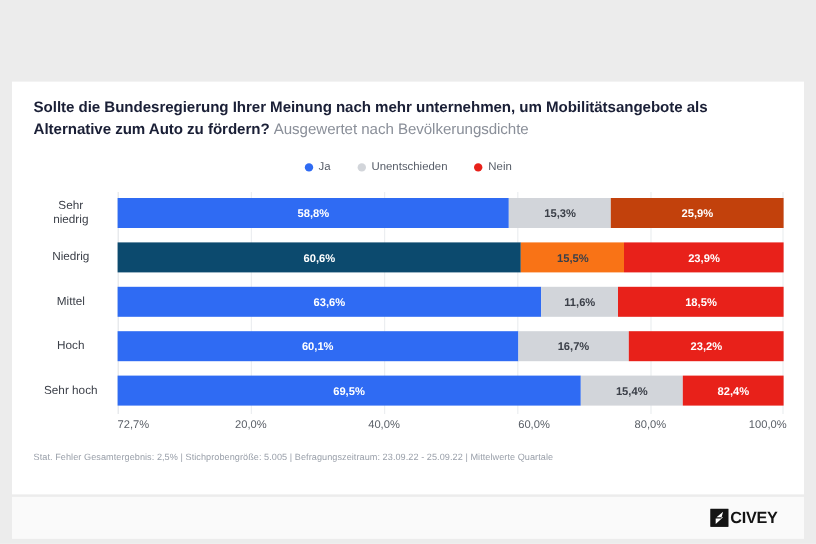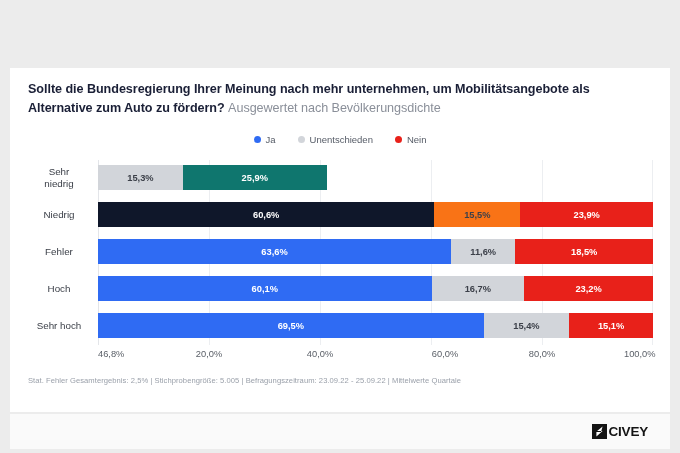--- a/index.html
+++ b/index.html
@@ -224,60 +224,61 @@
         <div class="legend-item">
           <span class="legend-dot" style="background: rgb(232, 33, 26);"></span>
           <span>Nein</span>
         </div>
       </div>
 
     <div class="plot">
       <div class="axis-labels" id="cat-axis">
           <div class="cat-label" style="top: 6px;">Sehr<br>niedrig</div>
           <div class="cat-label" style="top: 48.75px;">Niedrig</div>
-          <div class="cat-label" style="top: 85.75px;">Fehler</div>
+          <div class="cat-label" style="top: 85.75px;">Mittel</div>
           <div class="cat-label" style="top: 122.75px;">Hoch</div>
           <div class="cat-label" style="top: 159.75px;">Sehr hoch</div>
         </div>
       <div class="grid-area" id="grid-area">
           <div class="gridline first" style="left: 0%;"></div>
           <div class="gridline" style="left: 20%;"></div>
           <div class="gridline" style="left: 40%;"></div>
           <div class="gridline" style="left: 60%;"></div>
           <div class="gridline" style="left: 80%;"></div>
           <div class="gridline" style="left: calc(100% - 1px);"></div>
           <div class="bar-row" style="top: 5px;">
+            <div class="seg" style="width: 58.8%; background: rgb(47, 107, 243);">58,8%</div>
             <div class="seg undecided" style="width: 15.3%; background: rgb(210, 213, 218);">15,3%</div>
-            <div class="seg" style="width: 25.9%; background: #0f766e;">25,9%</div>
+            <div class="seg" style="width: 25.9%; background: #c2410c;">25,9%</div>
           </div>
           <div class="bar-row" style="top: 42px;">
-            <div class="seg" style="width: 60.6%; background: #0f172a;">60,6%</div>
+            <div class="seg" style="width: 60.6%; background: #0c4a6e;">60,6%</div>
             <div class="seg undecided" style="width: 15.5%; background: #f97316;">15,5%</div>
             <div class="seg" style="width: 23.9%; background: rgb(232, 33, 26);">23,9%</div>
           </div>
           <div class="bar-row" style="top: 79px;">
             <div class="seg" style="width: 63.6%; background: rgb(47, 107, 243);">63,6%</div>
             <div class="seg undecided" style="width: 11.6%; background: rgb(210, 213, 218);">11,6%</div>
             <div class="seg" style="width: 24.8%; background: rgb(232, 33, 26);">18,5%</div>
           </div>
           <div class="bar-row" style="top: 116px;">
             <div class="seg" style="width: 60.1%; background: rgb(47, 107, 243);">60,1%</div>
             <div class="seg undecided" style="width: 16.7%; background: rgb(210, 213, 218);">16,7%</div>
             <div class="seg" style="width: 23.2%; background: rgb(232, 33, 26);">23,2%</div>
           </div>
           <div class="bar-row" style="top: 153px;">
             <div class="seg" style="width: 69.5%; background: rgb(47, 107, 243);">69,5%</div>
             <div class="seg undecided" style="width: 15.4%; background: rgb(210, 213, 218);">15,4%</div>
-            <div class="seg" style="width: 15.1%; background: rgb(232, 33, 26);">15,1%</div>
+            <div class="seg" style="width: 15.1%; background: rgb(232, 33, 26);">82,4%</div>
           </div>
         </div>
     </div>
 
     <div class="xaxis" id="xaxis">
-        <div class="xtick" style="left: 0px; transform: translateX(0px);">46,8%</div>
+        <div class="xtick" style="left: 0px; transform: translateX(0px);">72,7%</div>
         <div class="xtick" style="left: 111px; transform: translateX(-50%);">20,0%</div>
         <div class="xtick" style="left: 222px; transform: translateX(-50%);">40,0%</div>
         <div class="xtick" style="left: 333px; transform: translateX(-50%); padding-left: 28px;">60,0%</div>
         <div class="xtick" style="left: 444px; transform: translateX(-50%);">80,0%</div>
         <div class="xtick" style="left: 555px; transform: translateX(-92%);">100,0%</div>
       </div>
 
     <div class="footnote">Stat. Fehler Gesamtergebnis: 2,5% | Stichprobengröße: 5.005 | Befragungszeitraum: 23.09.22 - 25.09.22 | Mittelwerte Quartale</div>
 
   </div>

